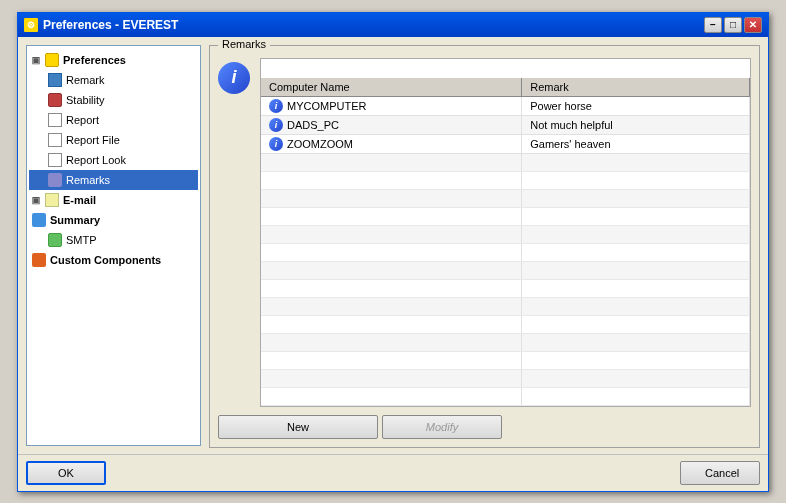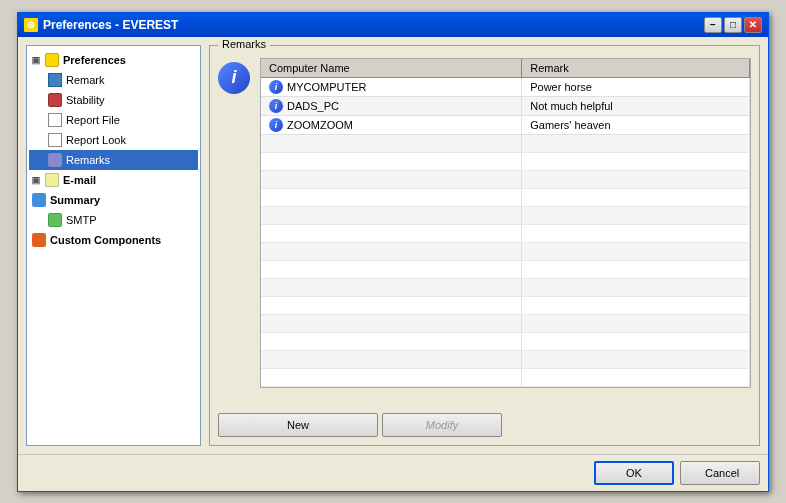--- a/index.html
+++ b/index.html
@@ -228,20 +228,21 @@
     }
     .remarks-table-container {
       flex: 1;
       border: 1px solid #aaa;
       overflow-y: auto;
       background: white;
     }
     .remarks-table {
       width: 100%;
       border-collapse: collapse;
+      margin-top: 19px;
     }
     .remarks-table th {
       background: #d4d0c8;
       border-bottom: 1px solid #888;
       border-right: 1px solid #888;
       padding: 3px 8px;
       text-align: left;
       font-weight: normal;
       font-size: 11px;
       position: sticky;
@@ -302,21 +303,21 @@
     }
     .btn-new {
       width: 160px;
     }
     .btn-modify, .btn-delete {
       width: 120px;
       font-style: italic;
     }
     .bottom-bar {
       display: flex;
-      justify-content: flex-end;
+      justify-content: space-between;
       padding: 6px 8px;
       gap: 6px;
       border-top: 1px solid #c0c0c0;
       background: #ece9d8;
       flex-shrink: 0;
     }
     .btn-ok, .btn-cancel {
       width: 70px;
       height: 24px;
     }
@@ -356,20 +357,26 @@
         <span class="node-icon">
             <span class="icon-layout"></span>
           </span>
         <span>Remark</span>
       </div>
       <div class="tree-item level-1">
         <span class="node-icon">
             <span class="icon-stability"></span>
           </span>
         <span>Stability</span>
+      </div>
+      <div class="tree-item level-1">
+        <span class="node-icon">
+            <span class="icon-report"></span>
+          </span>
+        <span>Report</span>
       </div>
       <div class="tree-item level-1">
         <span class="node-icon">
             <span class="icon-report"></span>
           </span>
         <span>Report File</span>
       </div>
       <div class="tree-item level-1">
         <span class="node-icon">
             <span class="icon-report"></span>

